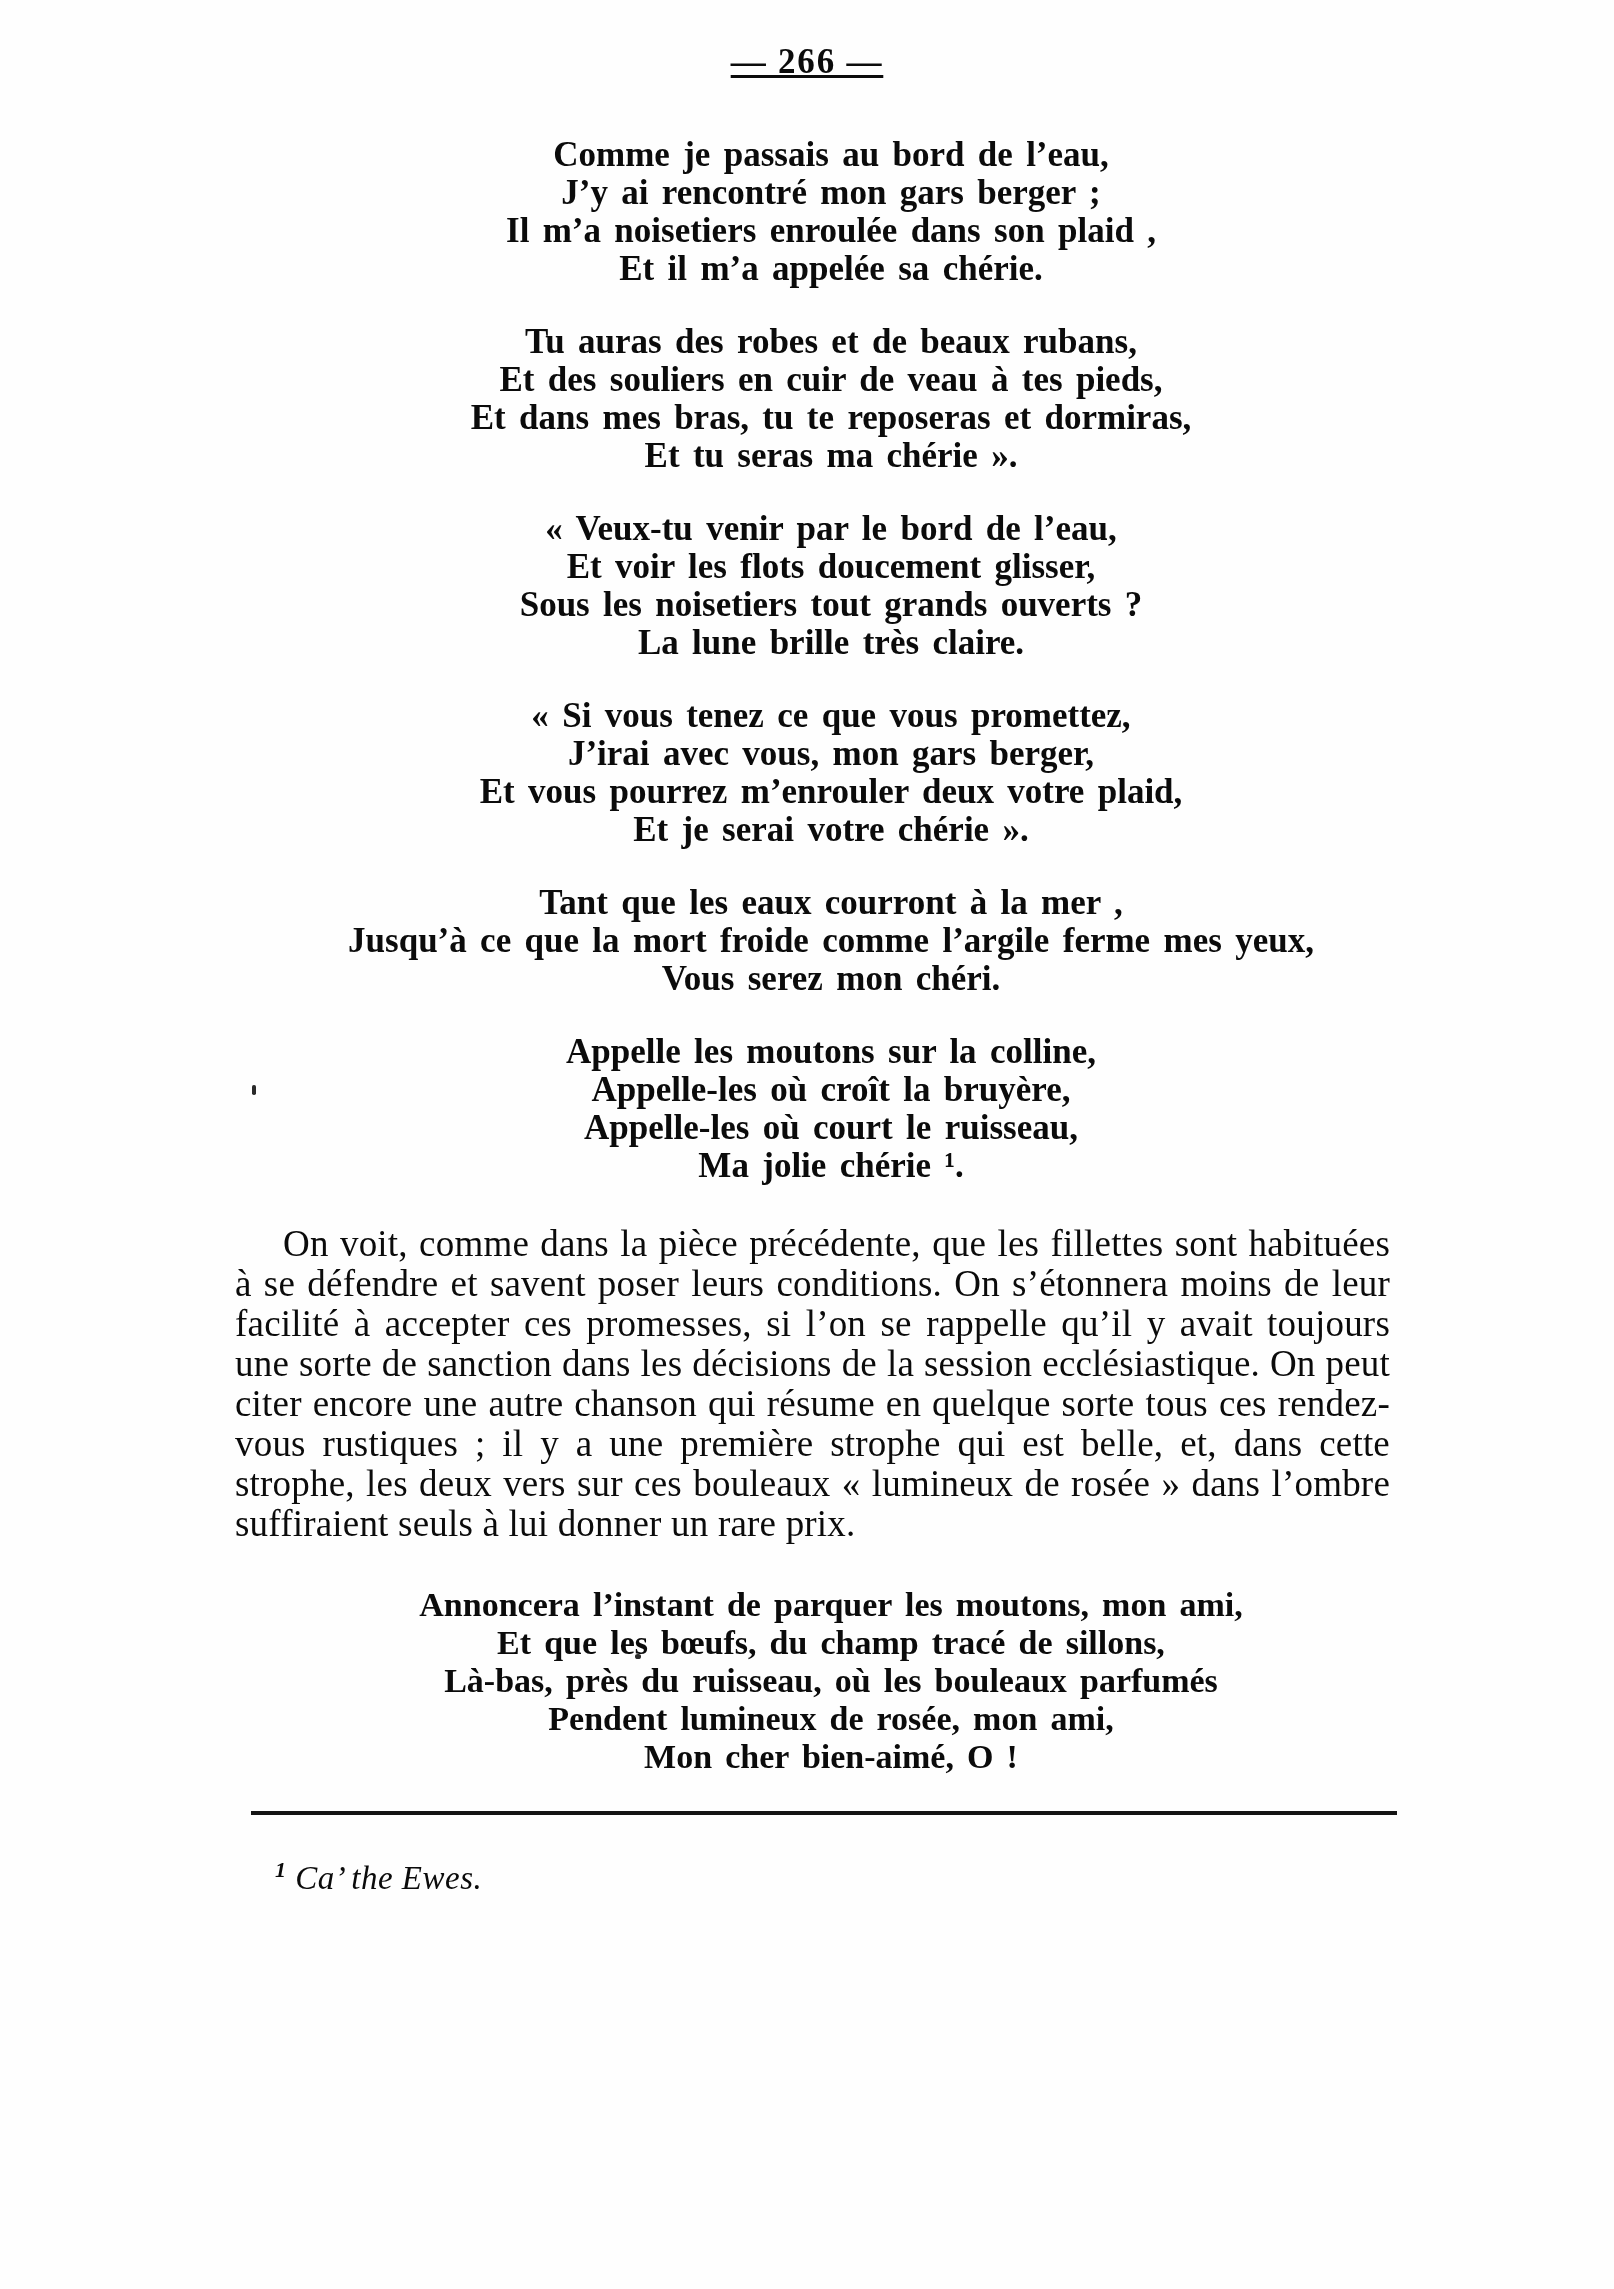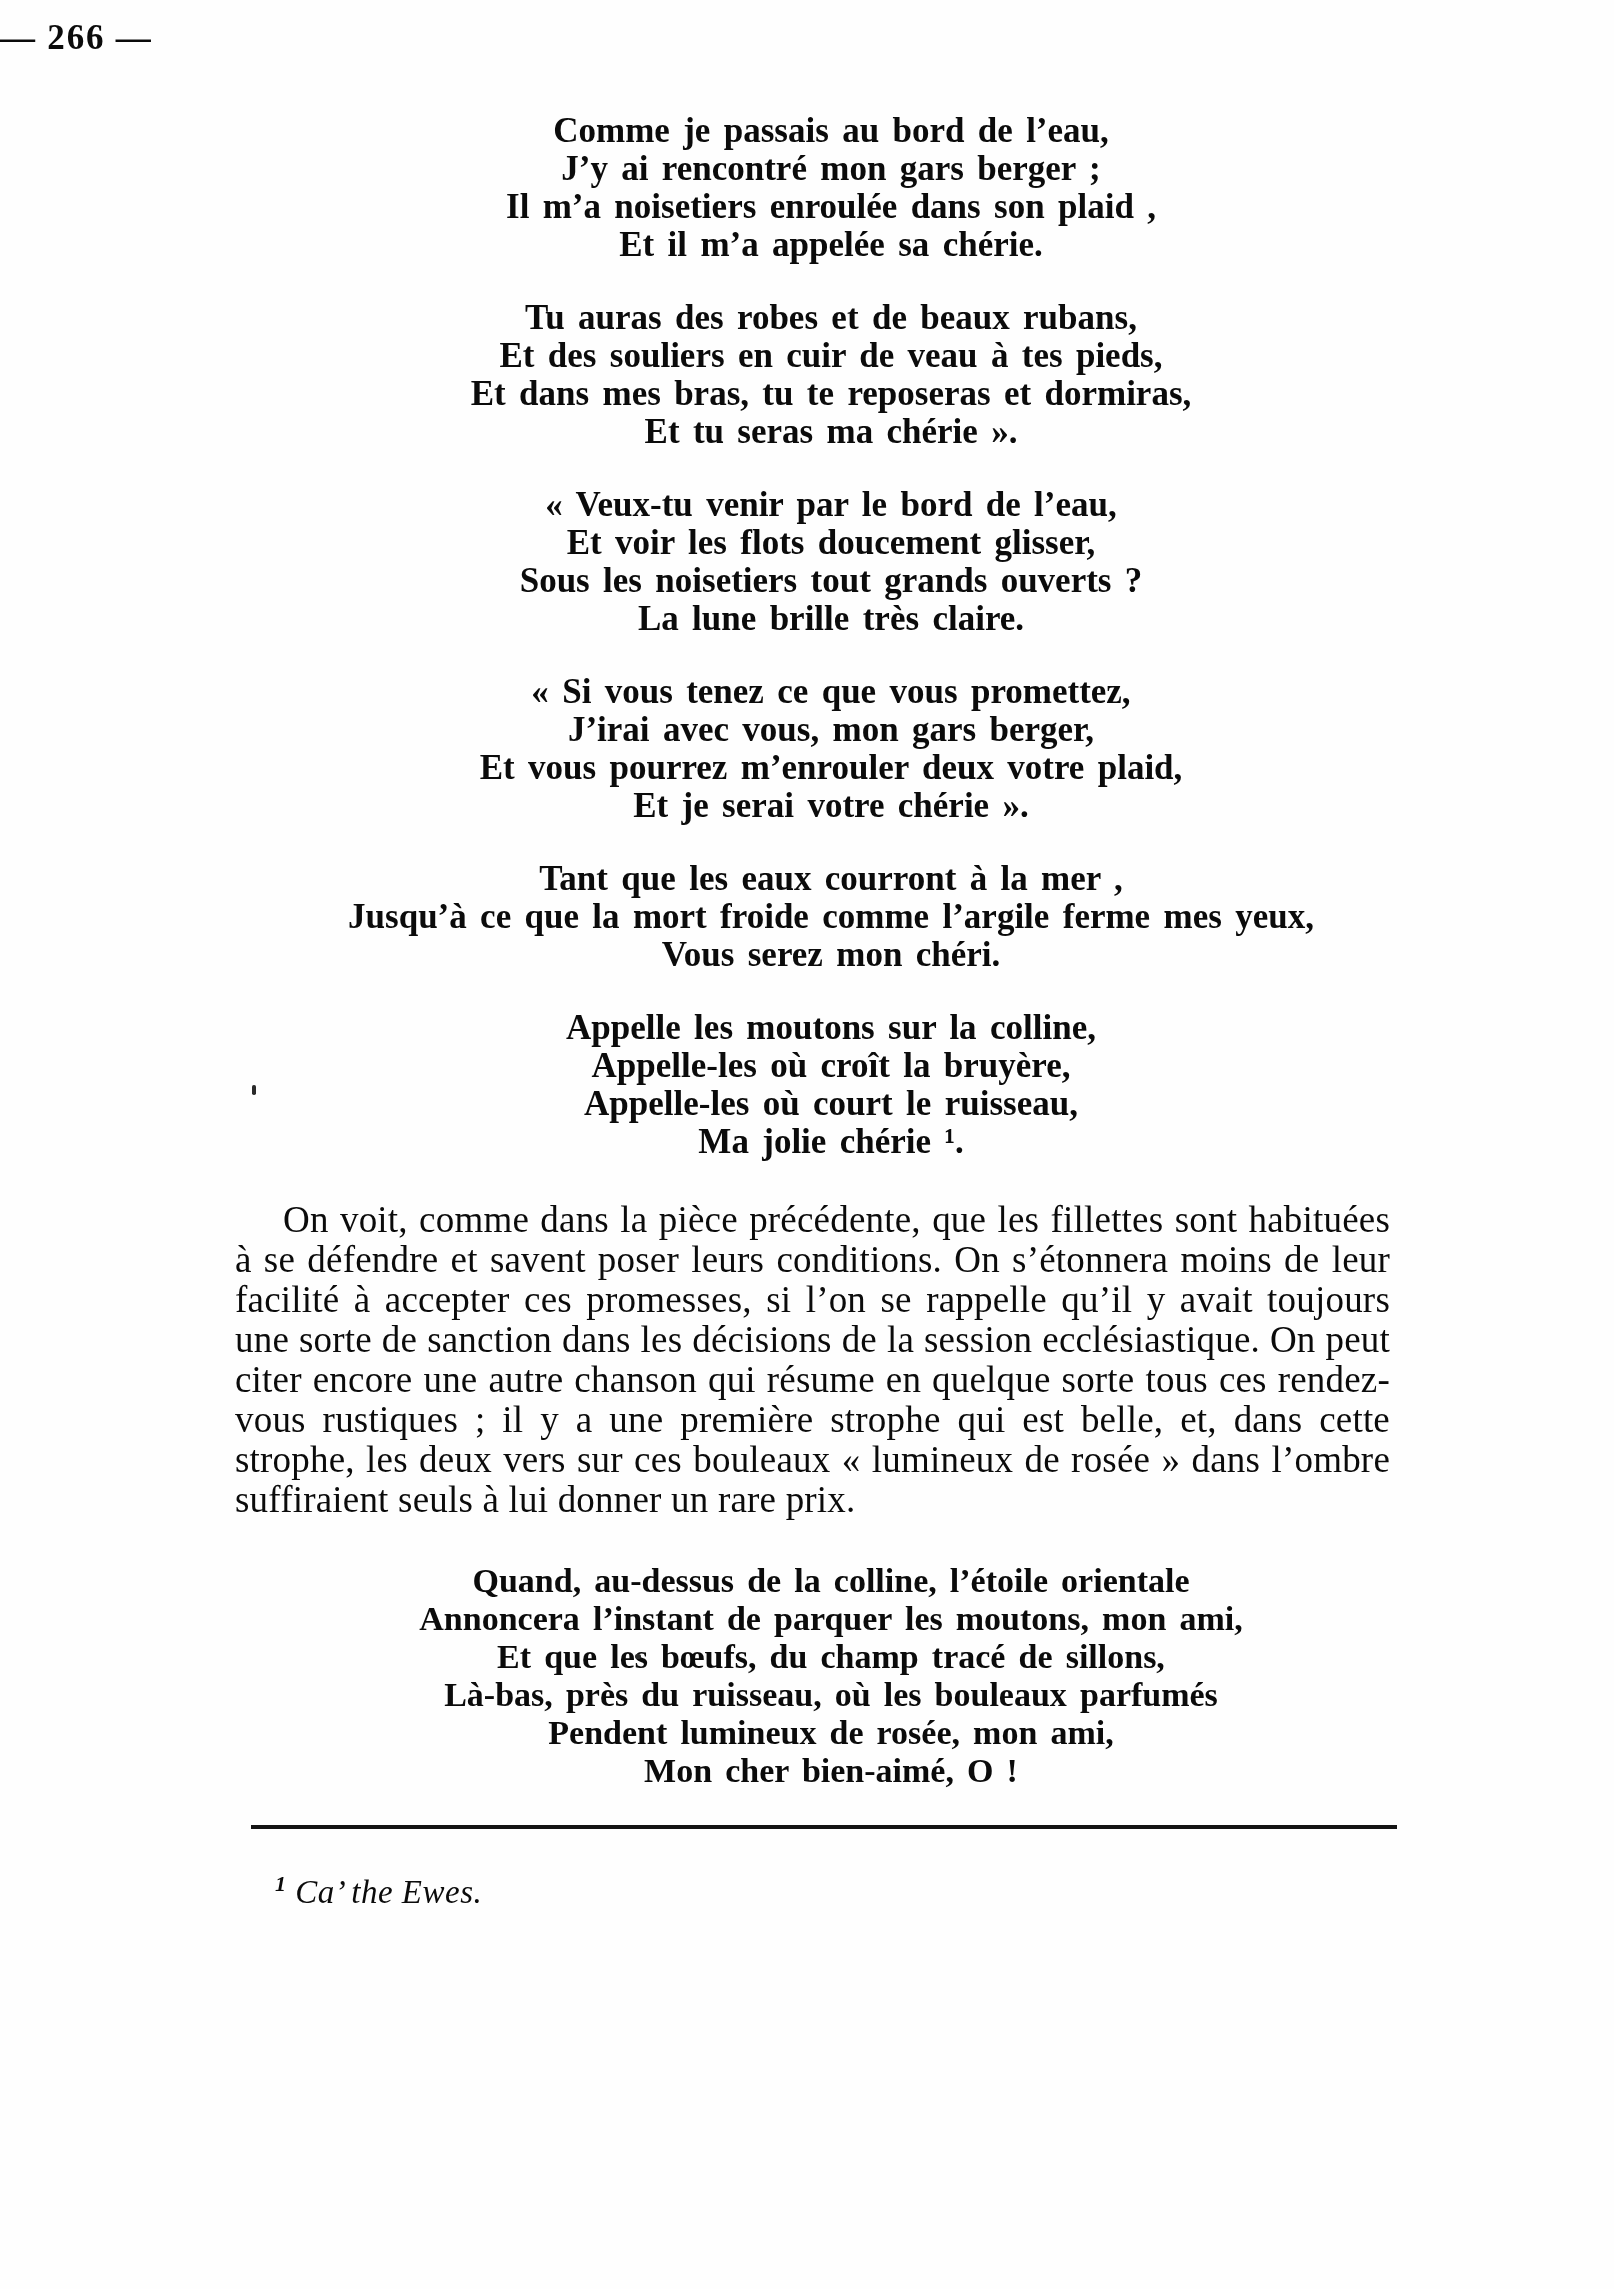--- a/index.html
+++ b/index.html
@@ -11,24 +11,26 @@
     position: relative;
     width: 1614px;
     height: 2290px;
     margin: 0 auto;
     background: #fefefe;
     color: #0b0b0b;
     font-family: "Liberation Serif", "DejaVu Serif", serif;
     overflow: hidden;
   }
   .page-number {
-    padding-top: 18px;
+    padding-top: 42px;
+    text-align: center;
     font-size: 35px;
     font-weight: bold;
     letter-spacing: 1.8px;
+    text-decoration: underline;
   }
   .poem {
     text-align: center;
     font-weight: bold;
     font-size: 35px;
     line-height: 38px;
     word-spacing: 4.6px;
   }
   .poem-first { margin-top: 54px; }
   .stanza { margin-bottom: 35px; }
@@ -114,21 +116,20 @@
       <div class="poem-line">Appelle-les où croît la bruyère,</div>
       <div class="poem-line">Appelle-les où court le ruisseau,</div>
       <div class="poem-line">Ma jolie chérie ¹.</div>
     </div>
   </div>
 
   <p class="prose">On voit, comme dans la pièce précédente, que les fillettes sont habituées à se défendre et savent poser leurs conditions. On s’étonnera moins de leur facilité à accepter ces promesses, si l’on se rappelle qu’il y avait toujours une sorte de sanction dans les décisions de la session ecclésiastique. On peut citer encore une autre chanson qui résume en quelque sorte tous ces rendez-vous rustiques ; il y a une première strophe qui est belle, et, dans cette strophe, les deux vers sur ces bouleaux « lumineux de rosée » dans l’ombre suffiraient seuls à lui donner un rare prix.</p>
 
   <div class="poem poem-second">
     <div class="stanza">
-      <div class="poem-line">Quand, au-dessus de la colline, l’étoile orientale</div>
       <div class="poem-line">Annoncera l’instant de parquer les moutons, mon ami,</div>
       <div class="poem-line">Et que les bœufs, du champ tracé de sillons,</div>
       <div class="poem-line">Là-bas, près du ruisseau, où les bouleaux parfumés</div>
       <div class="poem-line">Pendent lumineux de rosée, mon ami,</div>
       <div class="poem-line">Mon cher bien-aimé, O !</div>
     </div>
   </div>
 
   <div class="footnote-rule"></div>
 

